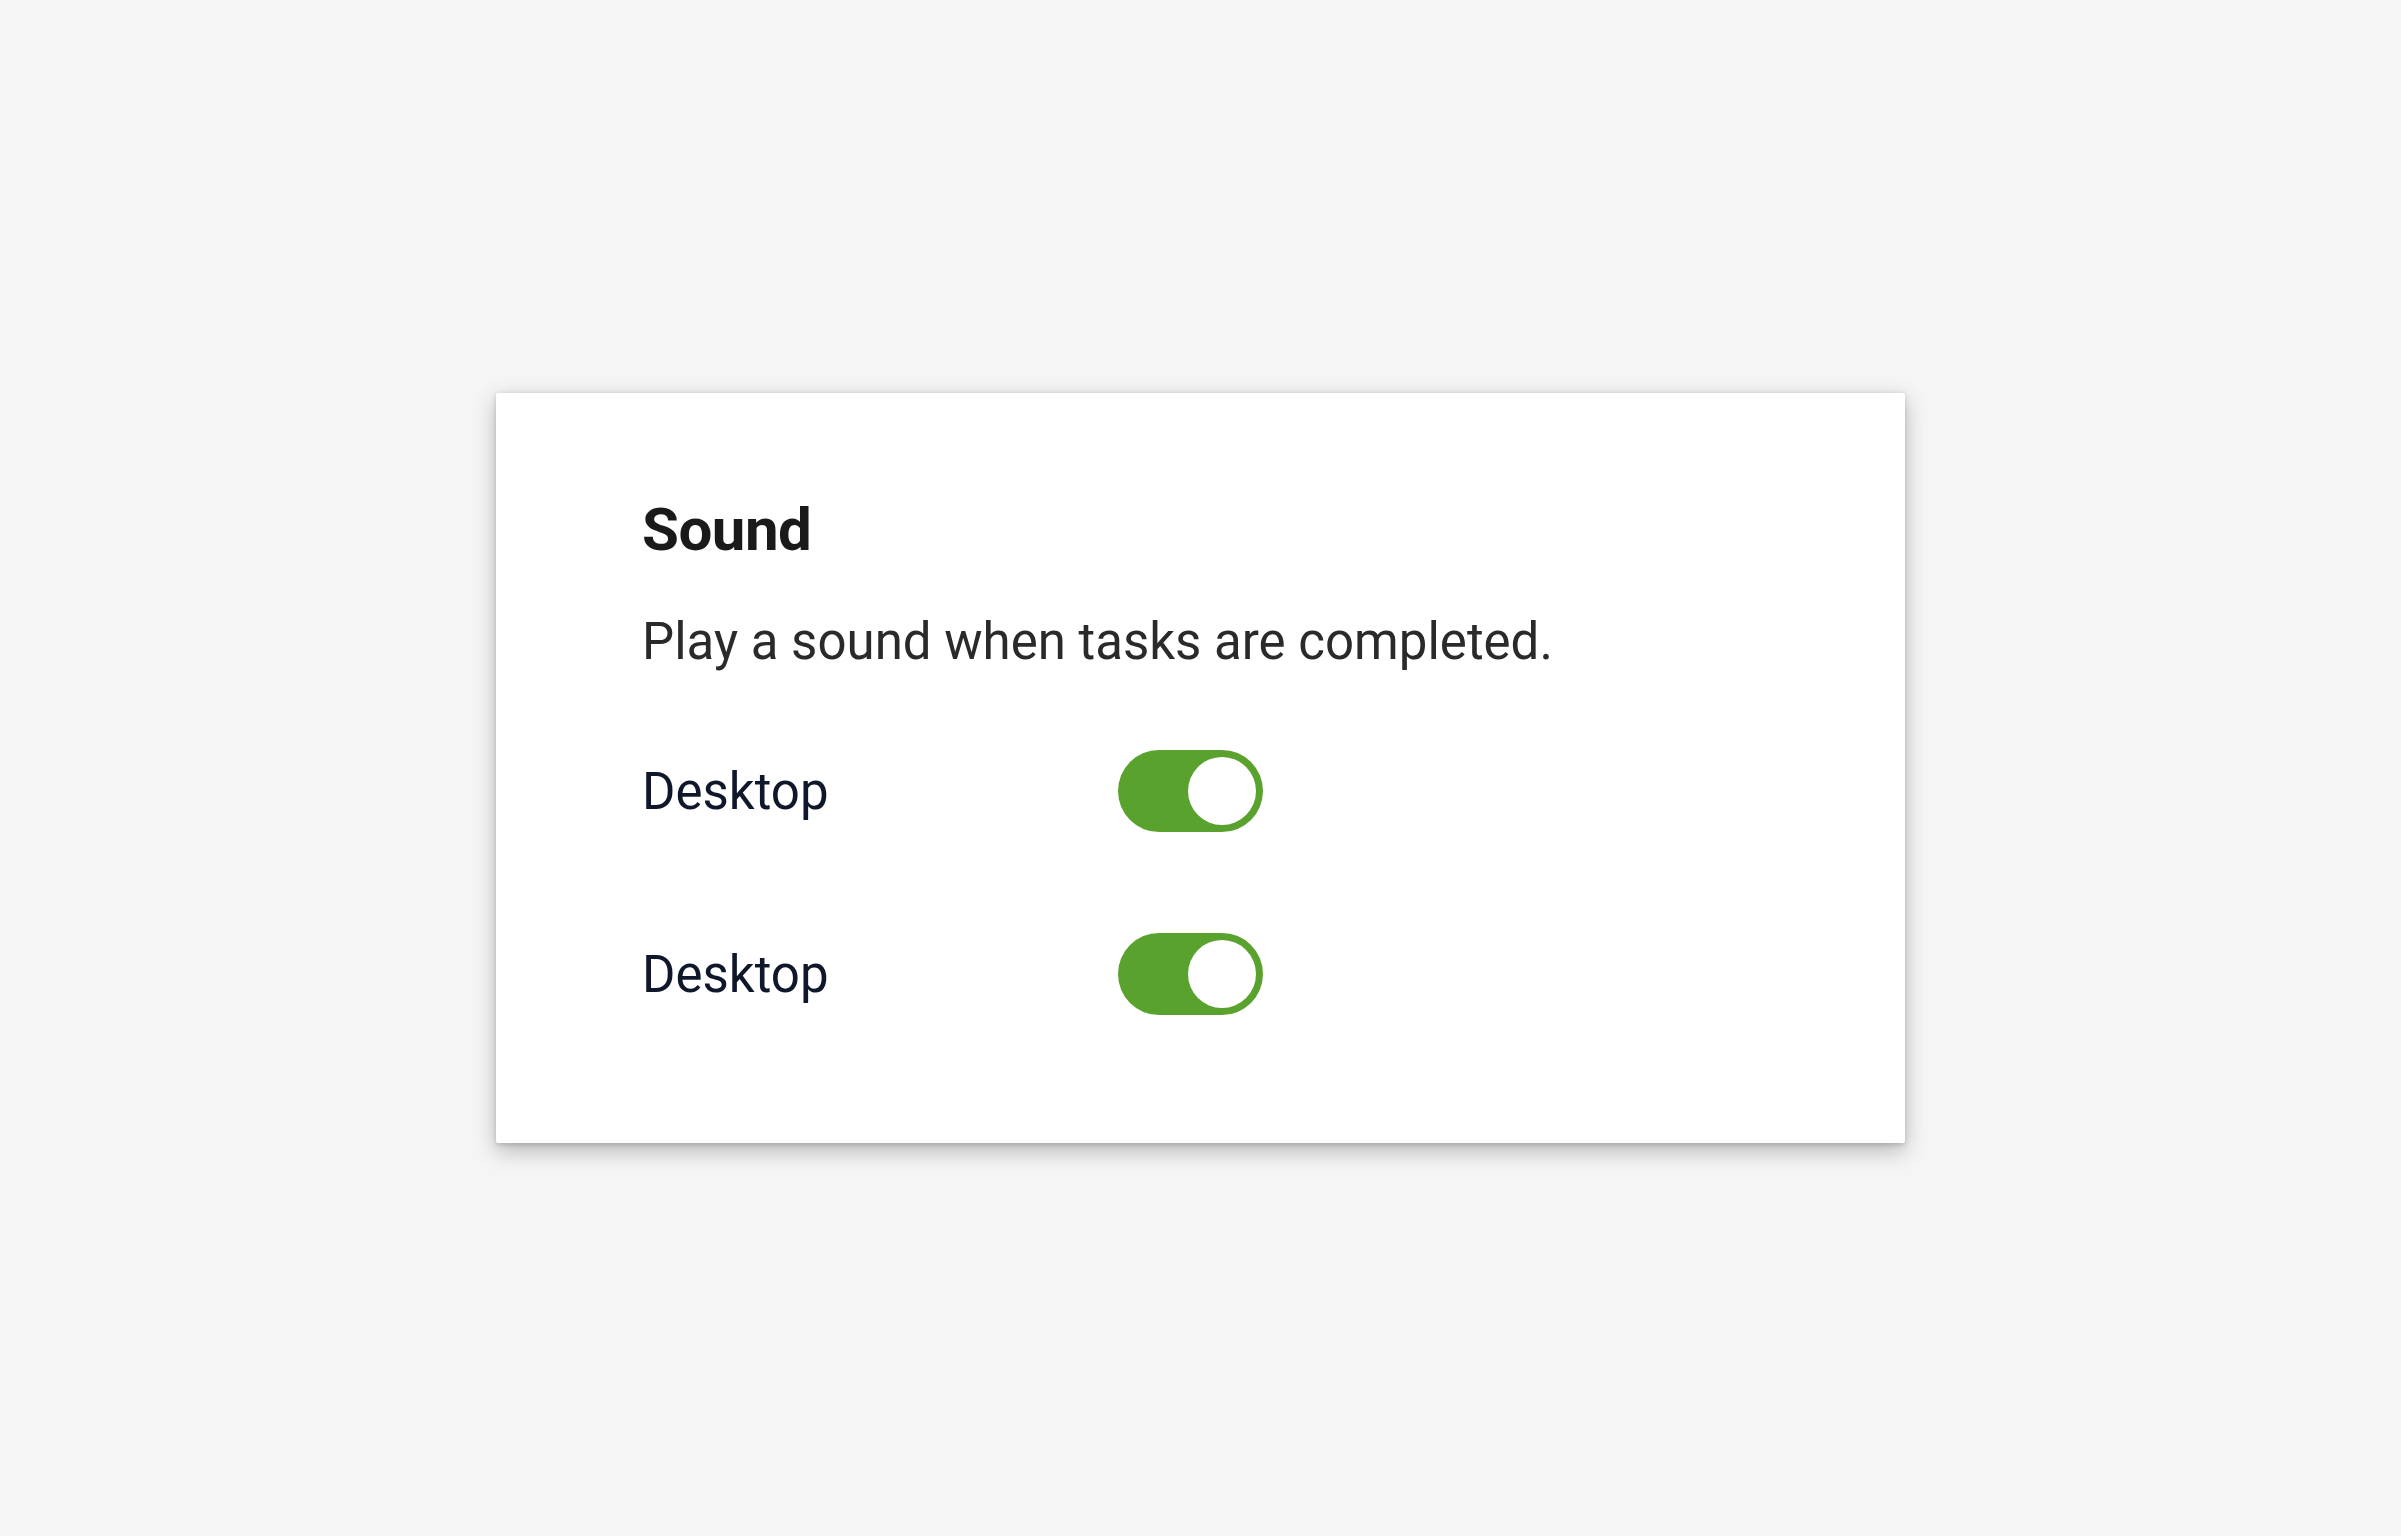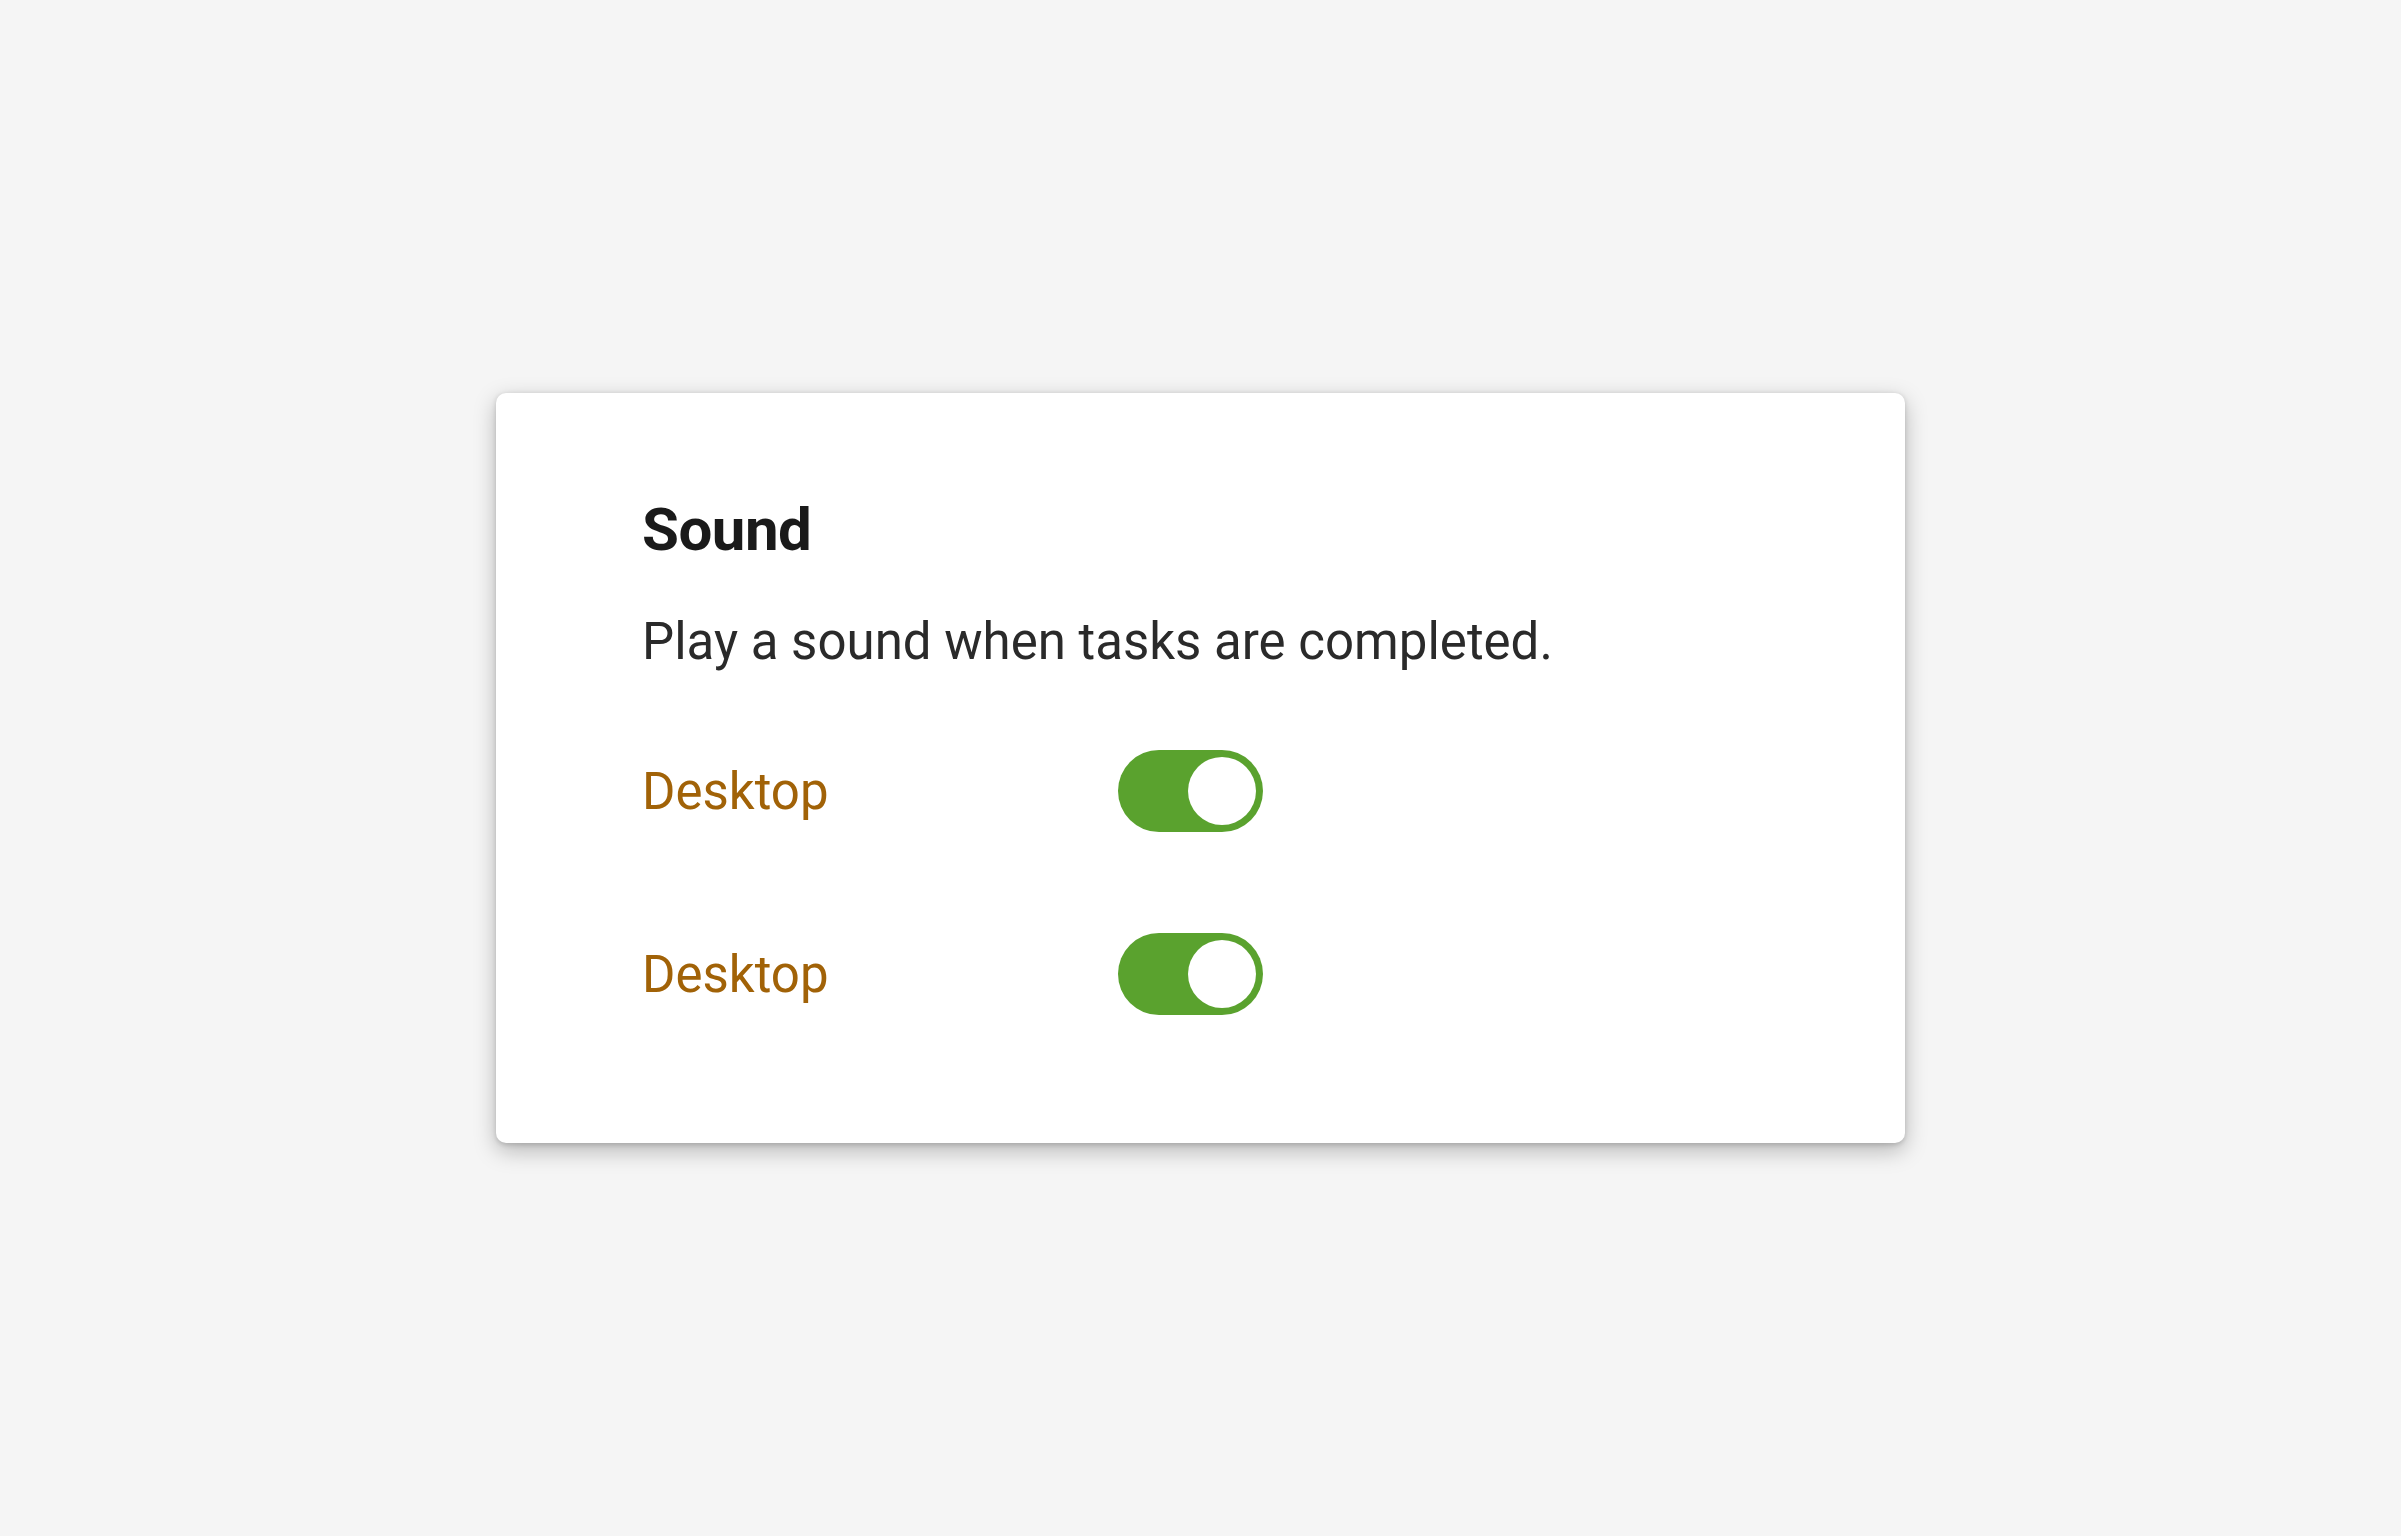--- a/index.html
+++ b/index.html
@@ -13,21 +13,21 @@
       background: #f5f5f5;
       display: flex;
       align-items: center;
       justify-content: center;
       min-height: 100vh;
       padding: 37px;
     }
     
     .card {
       background: #ffffff;
-      border-radius: 10px;
+      border-radius: 2px;
       box-shadow: 0 7.3px 22px rgba(0, 0, 0, 0.25), 0 1.8px 5.5px rgba(0, 0, 0, 0.15);
       padding: 101px 146px 128px 146px;
       width: 1409px;
       max-width: 100%;
     }
     
     .section-title {
       font-size: 60px;
       font-weight: 700;
       color: #1a1a1a;
@@ -51,21 +51,21 @@
       gap: 256px;
     }
     
     .setting-row:last-child {
       margin-bottom: 0;
     }
     
     .setting-label {
       font-size: 51px;
       font-weight: 400;
-      color: #a16207;
+      color: #0f172a;
       min-width: 220px;
     }
     
     .toggle {
       position: relative;
       width: 145px;
       height: 82px;
       background: #5aa22e;
       border-radius: 41px;
       cursor: pointer;

